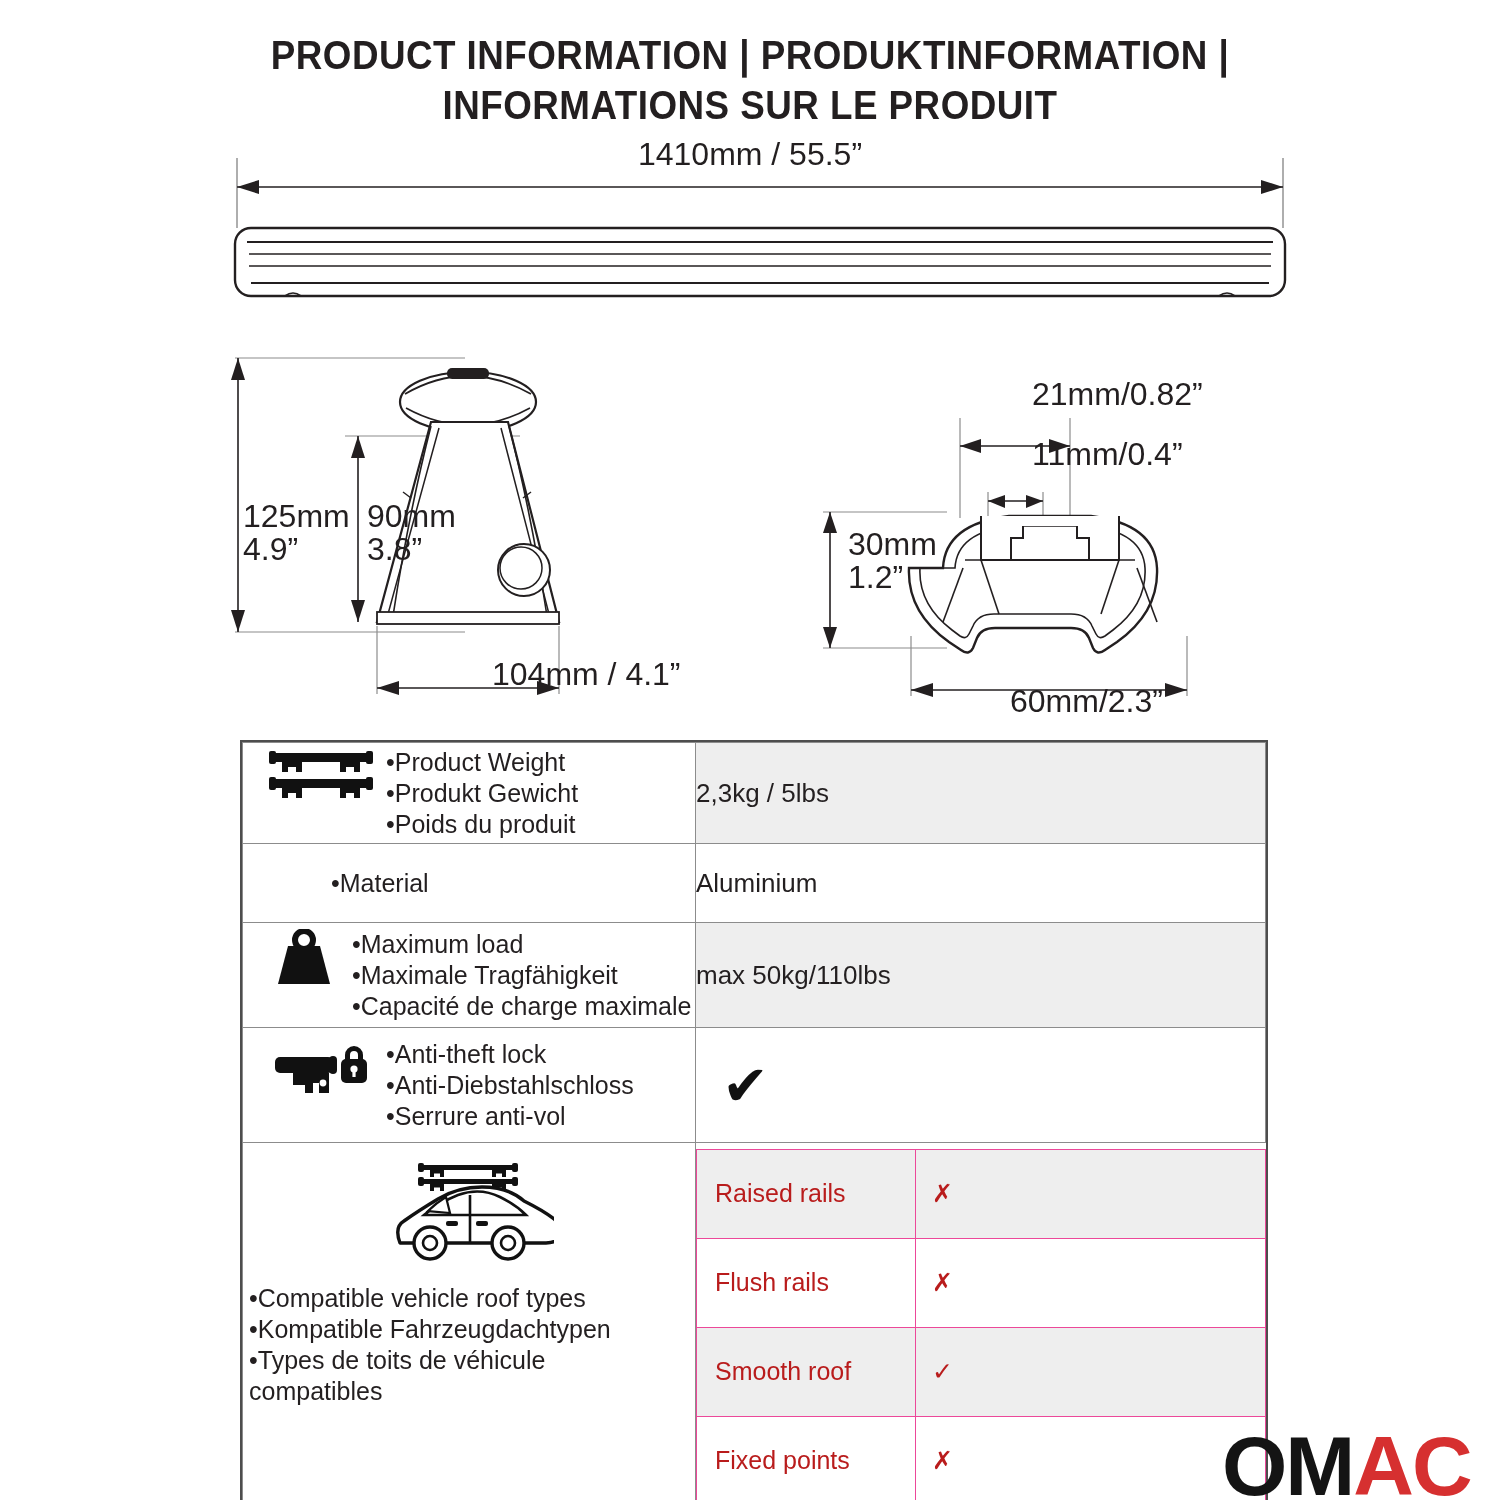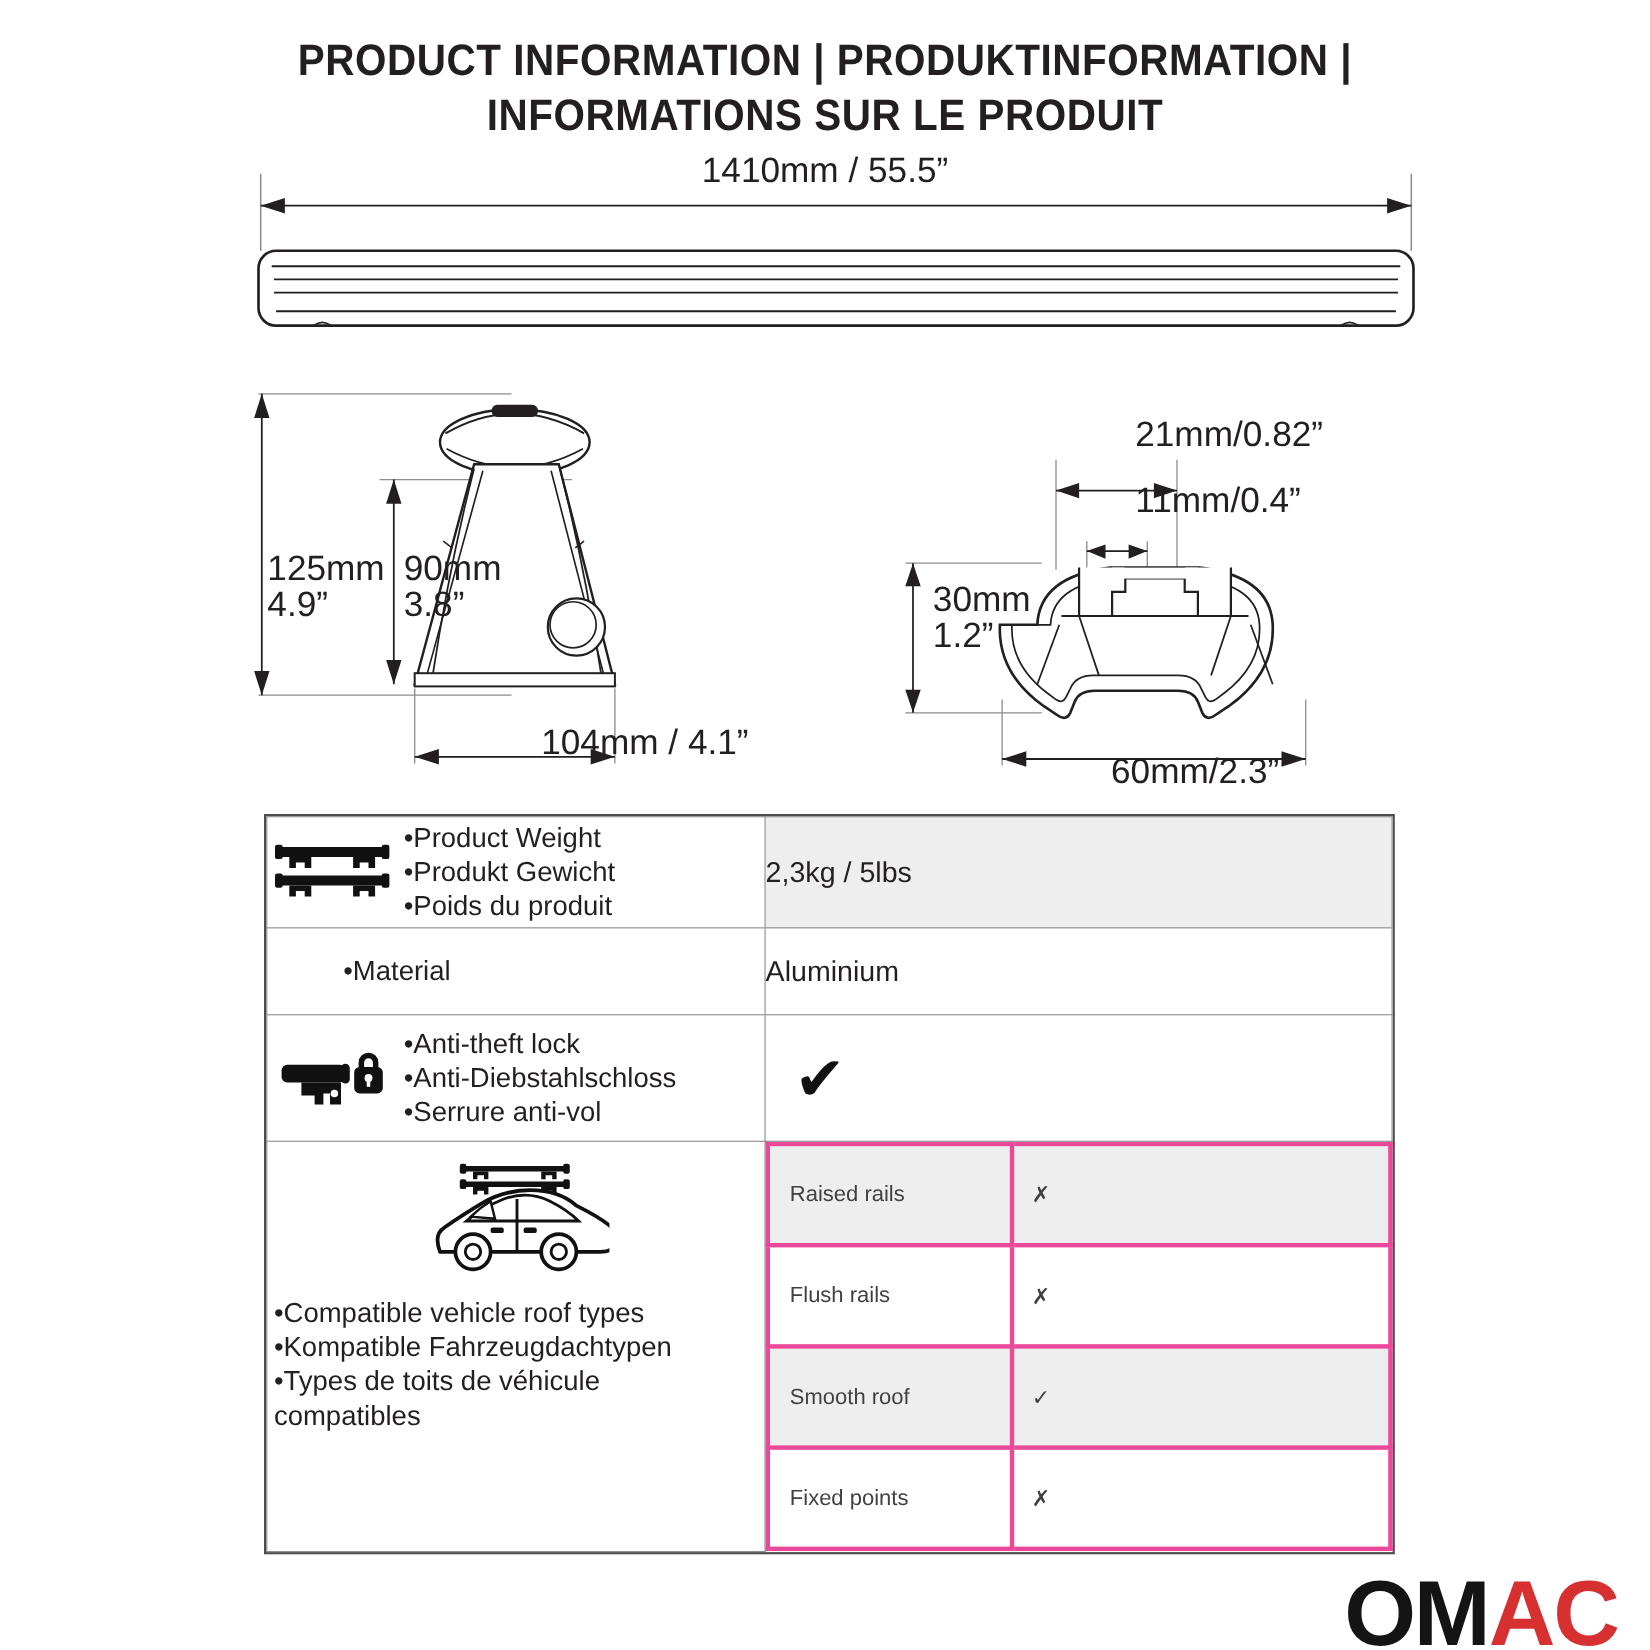--- a/index.html
+++ b/index.html
@@ -75,22 +75,23 @@
   .cell-value {
     background: #eeeeee;
     font-size: 26px;
     padding-left: 26px;
     color: #231f20;
   }
   .cell-value.white { background: #ffffff; }
 
   .label-flex {
     display: flex;
-    align-items: center;
+    align-items: flex-start;
     gap: 6px;
+    padding-left: 19px;
   }
   .icon-box {
     width: 118px;
     min-width: 118px;
     display: flex;
     align-items: center;
     justify-content: center;
   }
   .label-lines {
     font-size: 25px;
@@ -110,24 +111,24 @@
     font-weight: normal;
     padding-left: 26px;
   }
 
   .sub-table {
     width: 100%;
     border-collapse: collapse;
     table-layout: fixed;
   }
   .sub-table td {
-    border: 4px solid #ec4899;
+    border: 1px solid #ec4899;
     height: 88px;
-    font-size: 20px;
-    color: #404040;
+    font-size: 25px;
+    color: #b91c1c;
   }
   .sub-table td.name { width: 200px; padding-left: 18px; }
   .sub-table tr.shade td { background: #eeeeee; }
   .sub-table tr.plain td { background: #ffffff; }
   .sub-table td.val { padding-left: 16px; }
 
   
   .logo {
     position: absolute;
     left: 1222px;
@@ -300,20 +301,38 @@
       <td class="cell-label" style="height:78px;">
         <div class="label-flex">
           <span class="label-lines" style="padding-left:32px;margin-left:37px;">
             <div>•Material</div>
           </span>
         </div>
       </td>
       <td class="cell-value white">Aluminium</td>
     </tr>
 
+    <tr>
+      <td class="cell-label" style="height:104px;">
+        <div class="label-flex">
+          <span class="icon-box" style="width:84px;min-width:84px;">
+            <svg width="64" height="58" viewBox="0 0 64 58">
+              <circle cx="32" cy="11" r="9" fill="none" stroke="#111" stroke-width="6"></circle>
+              <path d="M16 17 h32 l10 38 h-52 z" fill="#111"></path>
+            </svg>
+          </span>
+          <span class="label-lines">
+            <div>•Maximum load</div>
+            <div>•Maximale Tragfähigkeit</div>
+            <div>•Capacité de charge maximale</div>
+          </span>
+        </div>
+      </td>
+      <td class="cell-value">max 50kg/110lbs</td>
+    </tr>
 
     <tr>
       <td class="cell-label" style="height:114px;">
         <div class="label-flex">
           <span class="icon-box">
             <svg width="104" height="60" viewBox="0 0 104 60">
               <rect x="6" y="18" width="58" height="16" rx="5" fill="#111"></rect>
               <rect x="60" y="17" width="8" height="18" rx="4" fill="#111"></rect>
               <path d="M24 34 h36 v20 h-10 v-10 h-6 v10 h-8 v-8 h-12 z" fill="#111"></path>
               <circle cx="54" cy="44" r="3.4" fill="#fff"></circle>

